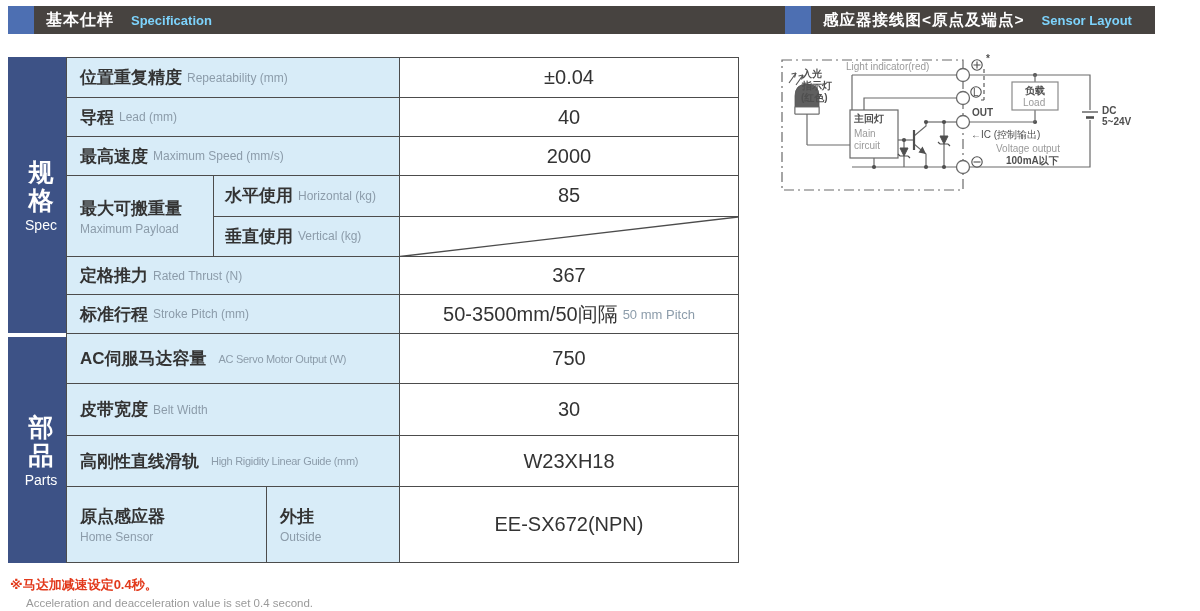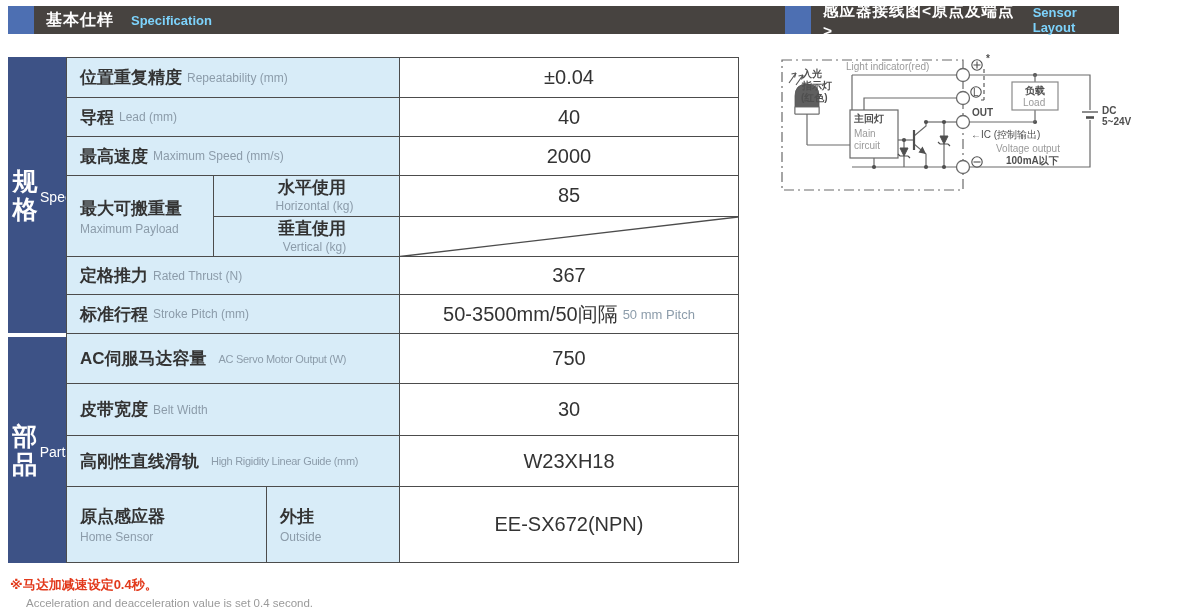--- a/index.html
+++ b/index.html
@@ -17,25 +17,25 @@
     font-family:"Liberation Sans","DejaVu Sans",sans-serif;}
   body{position:relative;overflow:hidden;}
 
   
   .hdr{position:absolute;height:28px;display:flex;}
   .hdr .sq{width:26px;height:100%;background:var(--accent);}
   .hdr .bar{flex:1;background:var(--hdr);display:flex;align-items:center;padding-left:12px;}
   .hdr .t-zh{color:#fff;font-size:16px;font-weight:bold;letter-spacing:1px;}
   .hdr .t-en{color:#7dd3fc;font-size:13px;font-weight:bold;margin-left:17px;}
   #hdr-left{left:8px;top:6px;width:832px;}
-  #hdr-right{left:785px;top:6px;width:334px;border-radius:9px;}
+  #hdr-right{left:785px;top:6px;width:370px;border-radius:9px;}
 
   
   .side{position:absolute;left:8px;width:66px;background:var(--side);
-    display:flex;flex-direction:row;align-items:center;justify-content:center;}
+    display:flex;flex-direction:column;align-items:center;justify-content:center;}
   #side-spec{top:57px;height:276px;}
   #side-parts{top:337px;height:226px;}
   .side .v{width:30px;color:#fff;font-size:25px;font-weight:bold;line-height:1.12;
     word-break:break-all;text-align:center;}
   .side .e{color:#fff;font-size:14px;margin-top:3px;}
 
   
   #tbl{position:absolute;left:66px;top:57px;width:673px;border:1.5px solid var(--bd);}
   .row{display:flex;border-bottom:1.5px solid var(--bd);}
   .row:last-child{border-bottom:none;}
@@ -45,21 +45,21 @@
     font-size:20px;color:var(--txt);position:relative;}
   .zh{font-size:17px;font-weight:bold;color:var(--txt);white-space:nowrap;}
   .en{font-size:12px;color:var(--gray);margin-left:5px;white-space:nowrap;}
   .en-sm{font-size:11px;letter-spacing:-0.3px;margin-left:12px;}
   .stack{flex-direction:column;align-items:flex-start;justify-content:center;}
   .stack .en{margin-left:0;margin-top:2px;}
   .sub-wrap{flex:1;display:flex;flex-direction:column;}
   .sub-row{flex:1;display:flex;}
   .sub-row.first{border-bottom:1.5px solid var(--bd);}
   .sub-lbl{width:186px;background:var(--lb);display:flex;align-items:center;
-    padding-left:11px;border-right:1.5px solid var(--bd);flex-direction:column;}
+    padding-left:11px;border-right:1.5px solid var(--bd);}
   .val-suffix{font-size:13px;color:var(--gray);margin-left:5px;}
   .diag-svg{position:absolute;left:0;top:0;width:100%;height:100%;}
 
   
   #footnote{position:absolute;left:10px;top:576px;}
   #footnote .f-zh{color:var(--red);font-size:13px;font-weight:bold;}
   #footnote .f-en{color:#9a9a9a;font-size:11.5px;margin-top:3px;margin-left:16px;}
 
   
   #diagram{position:absolute;left:780px;top:52px;width:420px;height:150px;}

